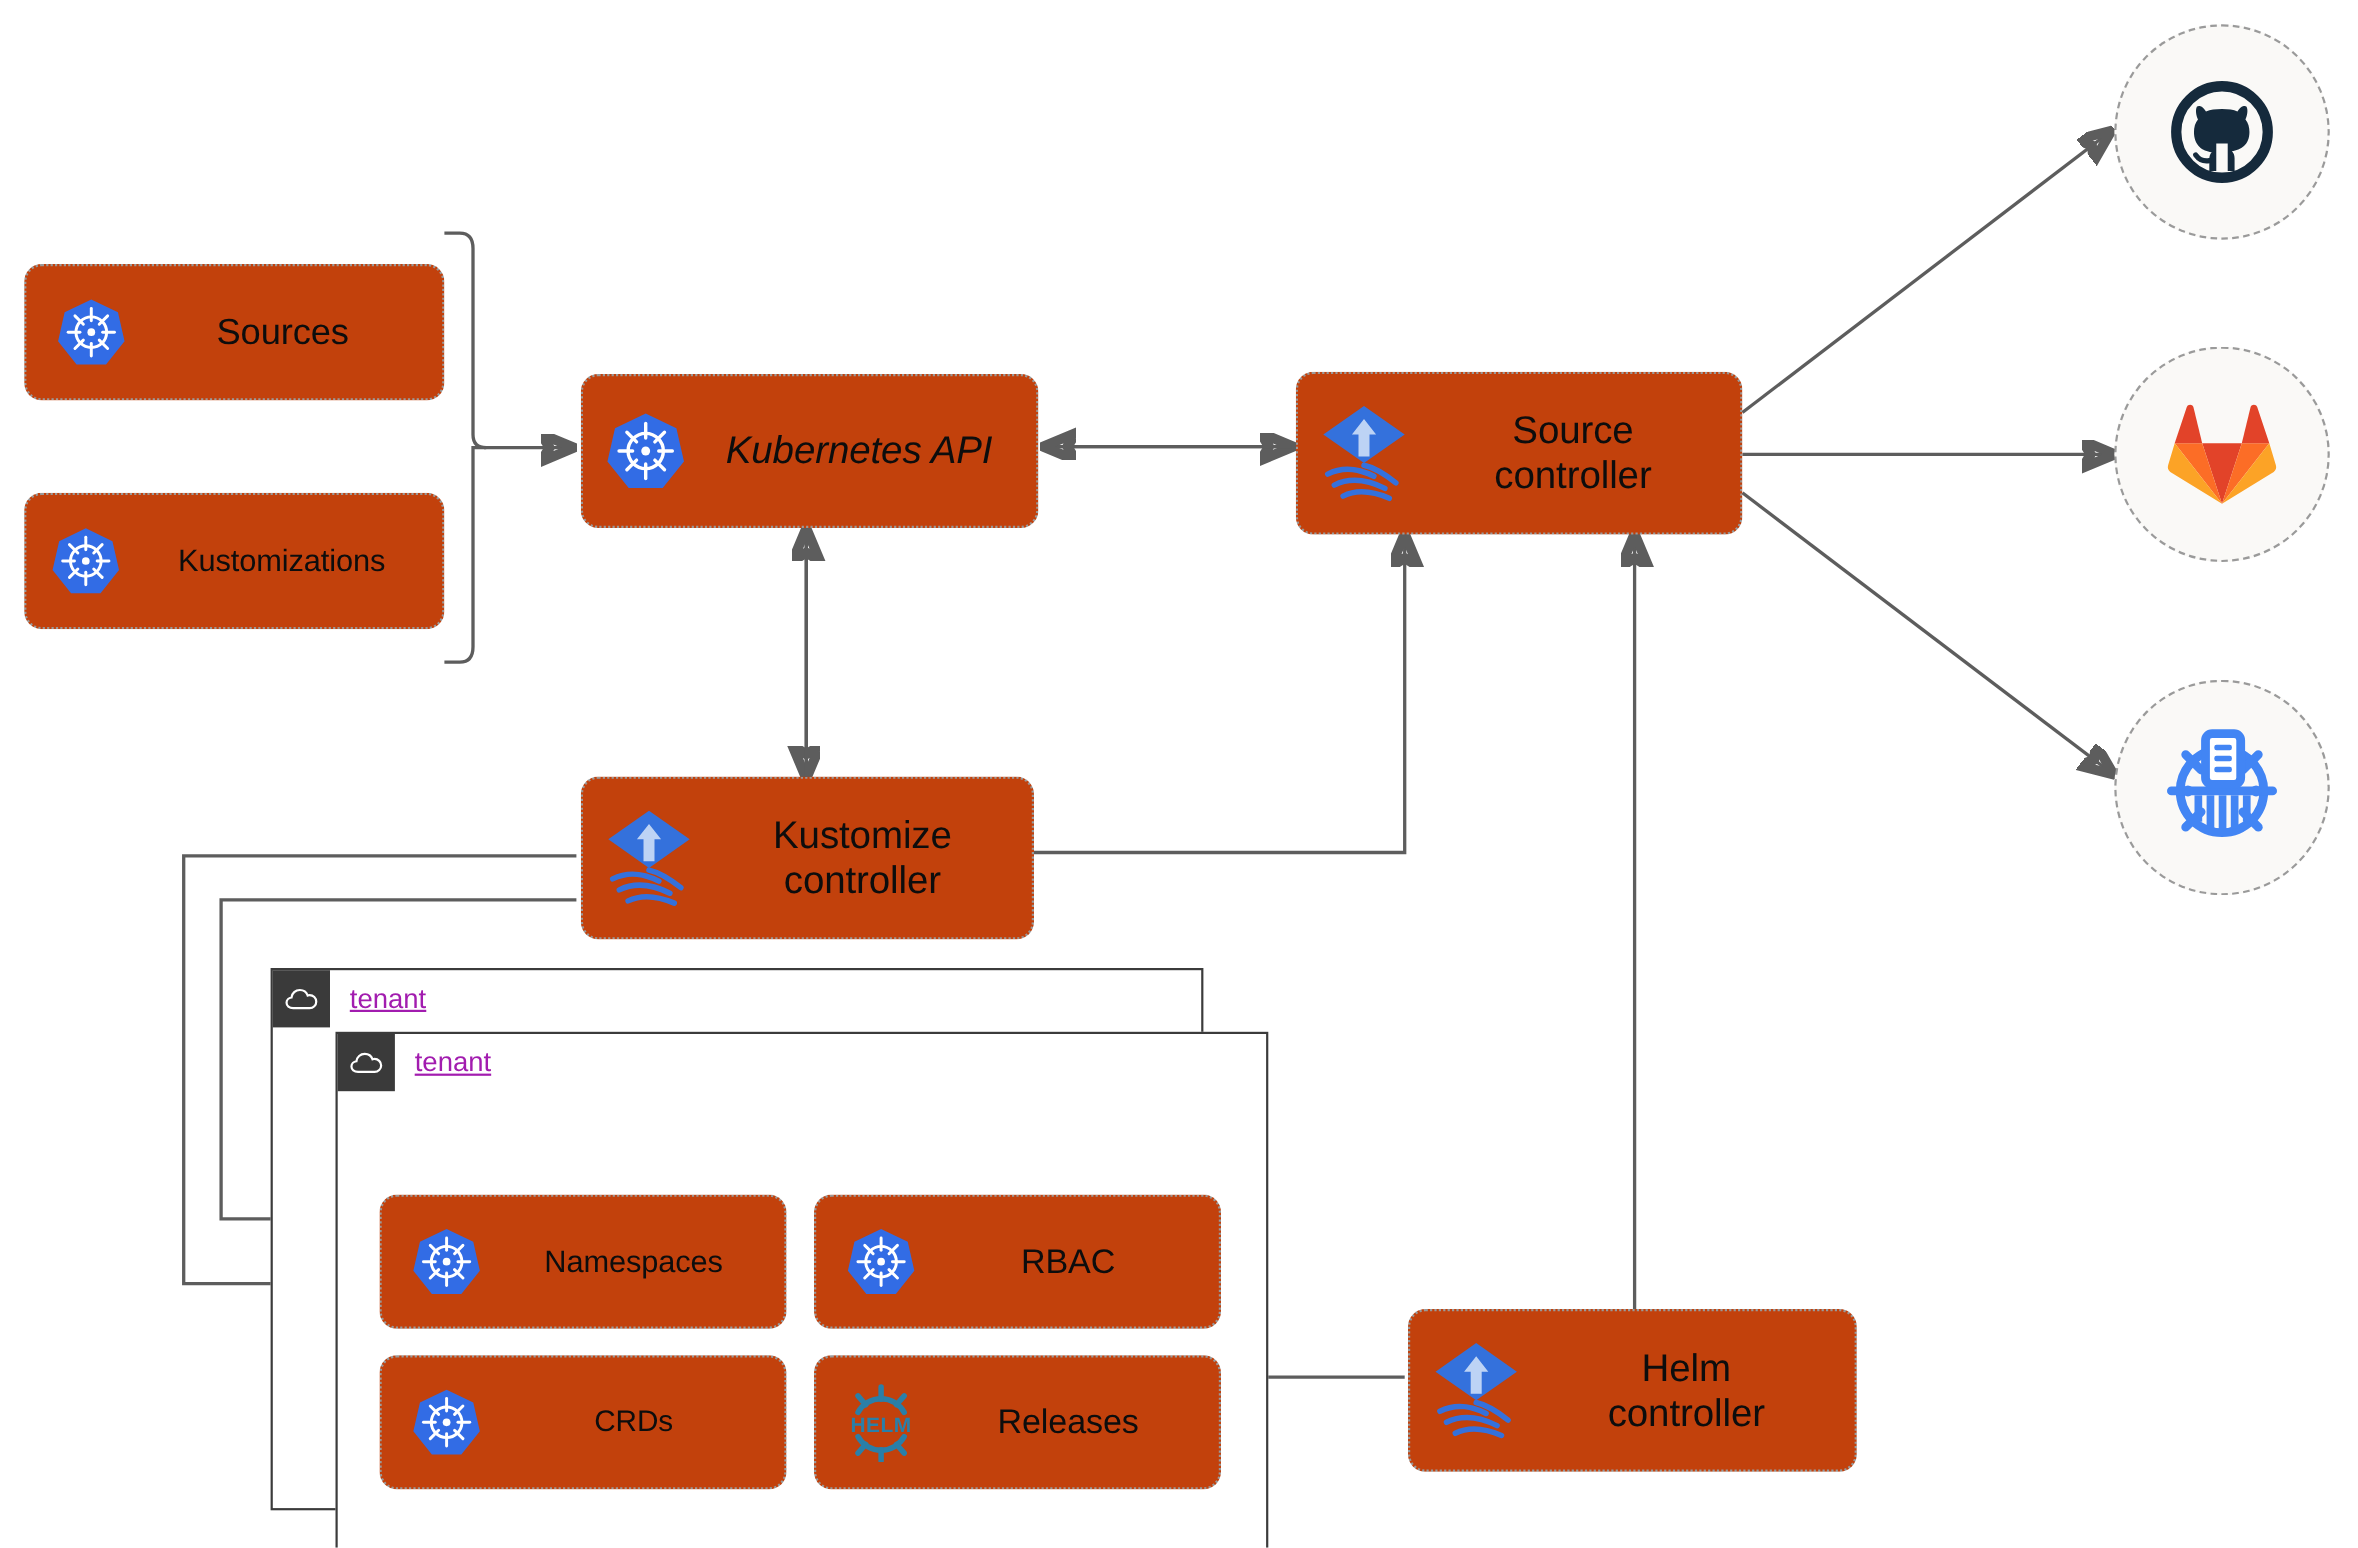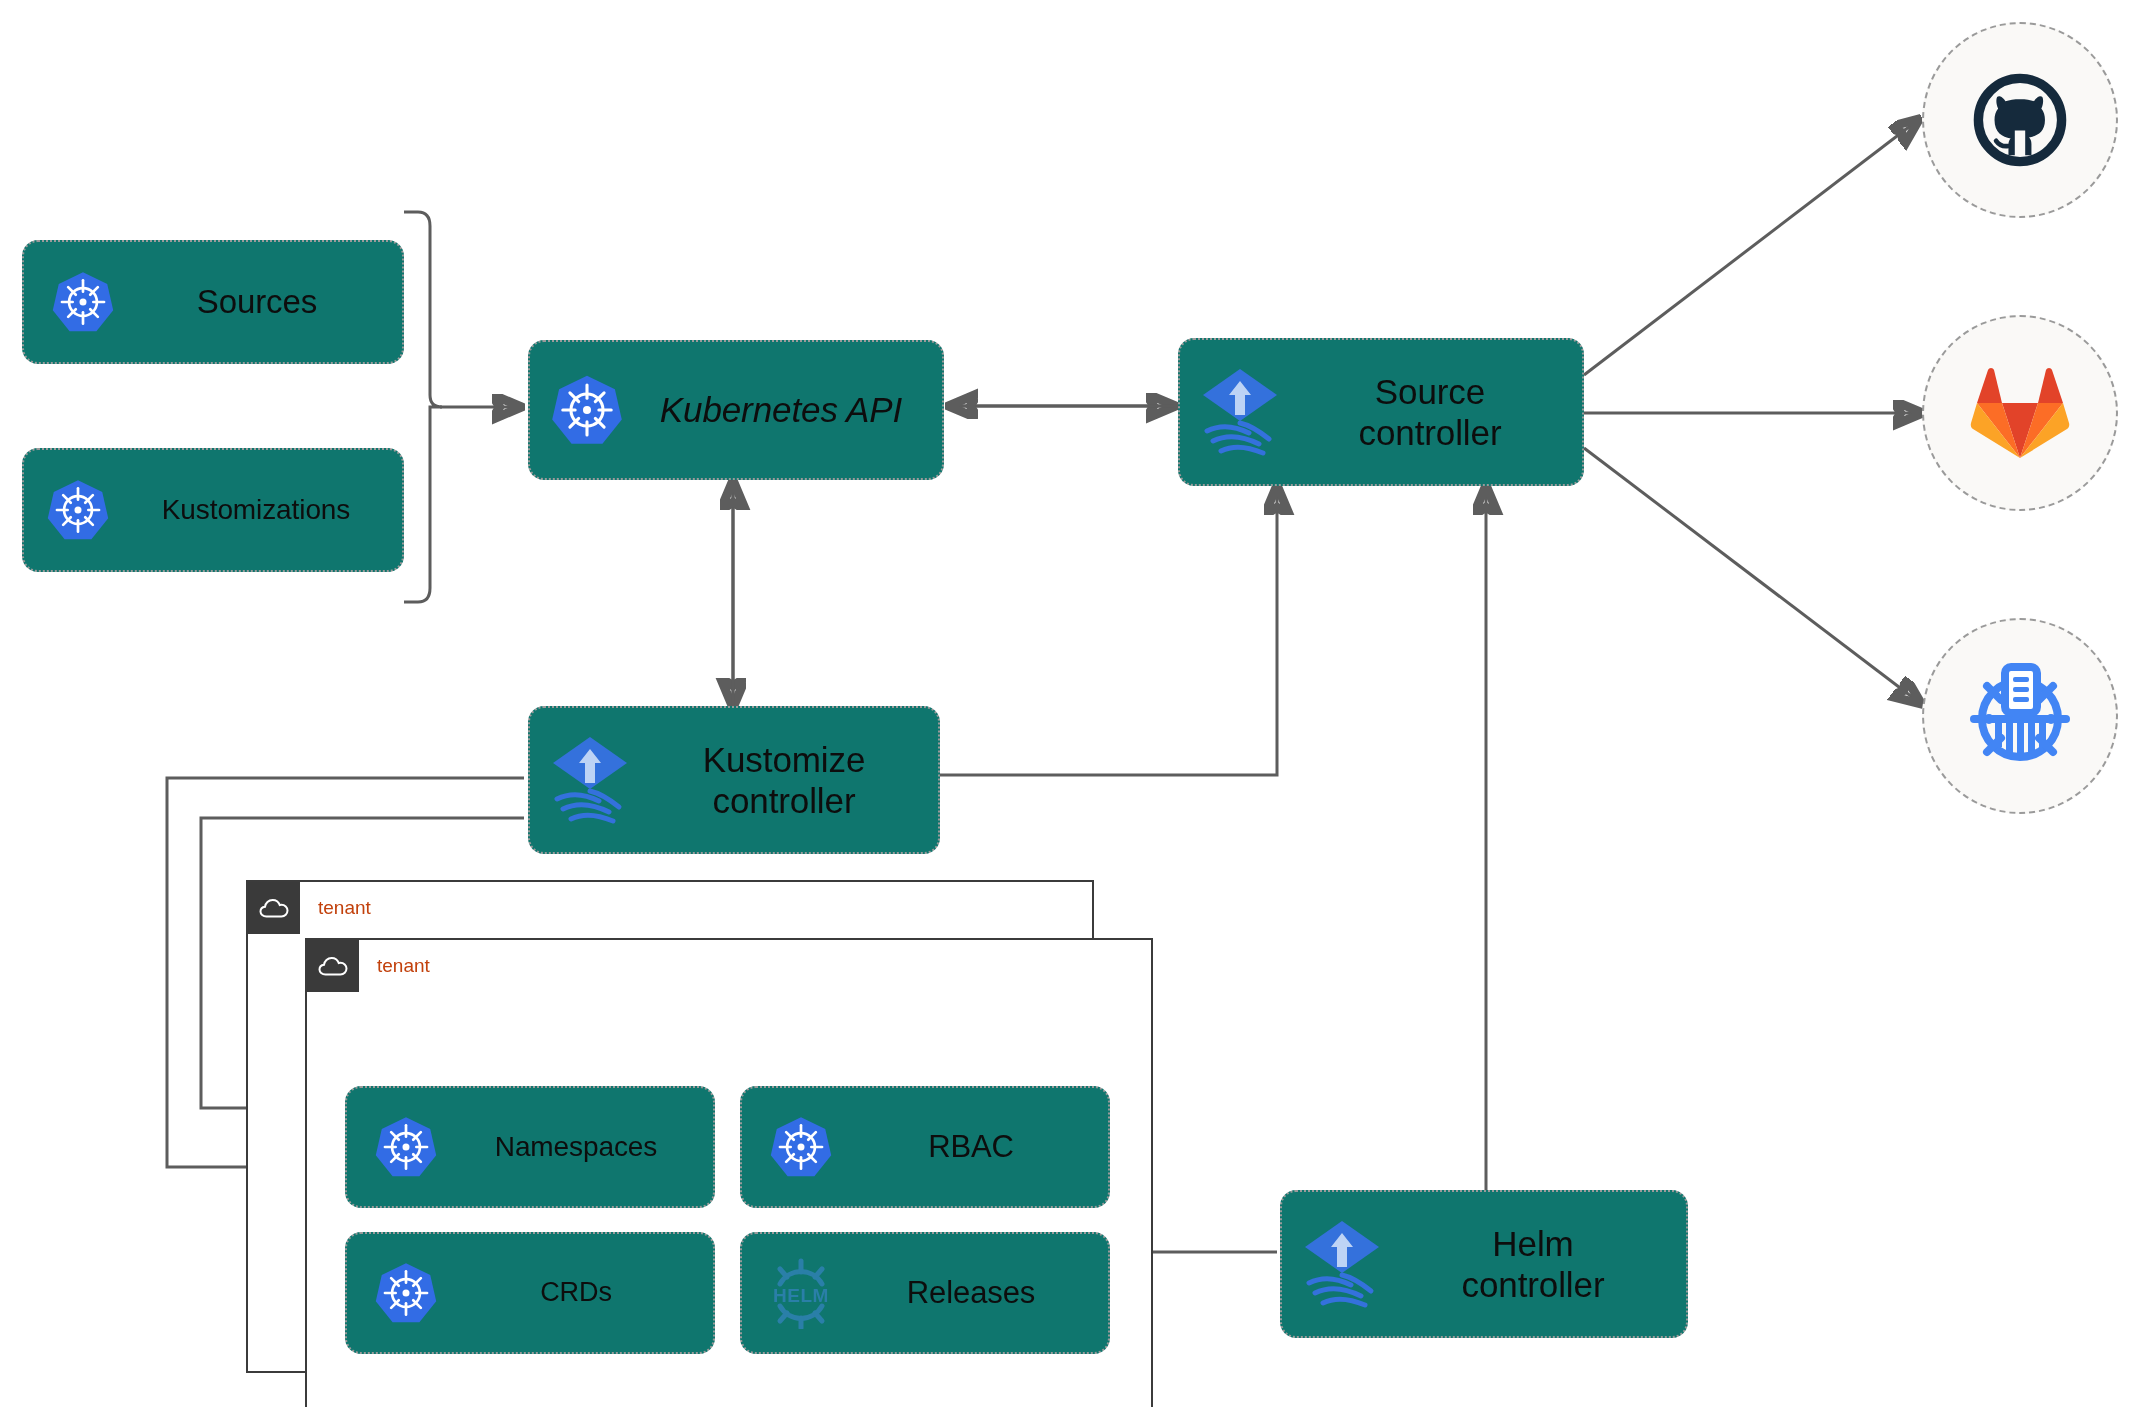--- a/index.html
+++ b/index.html
@@ -2,21 +2,21 @@
 <html><head>
 <meta charset="utf-8">
 <style>
   html,body{margin:0;padding:0;background:#ffffff;}
   body{font-family:"Liberation Sans", sans-serif;}
   #stage{position:relative;width:2144px;height:1407px;background:#fff;overflow:hidden;}
 
   
   .node{
     position:absolute;
-    background:#0f766e;
+    background:#c2410c;
     border:2.6px dotted #9a9a9a;
     border-radius:16px;
     display:flex;align-items:center;
     box-sizing:border-box;
   }
   .node .ico{flex:0 0 auto;display:flex;align-items:center;justify-content:center;}
   .node .lbl{
     flex:1 1 auto;text-align:center;color:#0d0d0d;
     line-height:1.18;white-space:pre-line;letter-spacing:-0.1px;
   }
@@ -34,21 +34,21 @@
   }
   .tenant-hdr{
     position:absolute;top:0;left:0;height:52px;
     display:flex;align-items:center;
   }
   .tenant-chip{
     width:52px;height:52px;background:#3a3a3a;
     display:flex;align-items:center;justify-content:center;
   }
   .tenant-name{
-    margin-left:18px;font-size:19px;color:#c2410c;
+    margin-left:18px;font-size:25px;color:#a21caf;text-decoration:underline;
   }
 
   svg.wires{position:absolute;left:0;top:0;width:2144px;height:1407px;overflow:visible;pointer-events:none;}
   svg.wires line, svg.wires path, svg.wires polyline{fill:none;stroke:#5d5d5d;stroke-width:3;}
 </style>
 </head>
 <body>
 
 <div id="stage">
 

